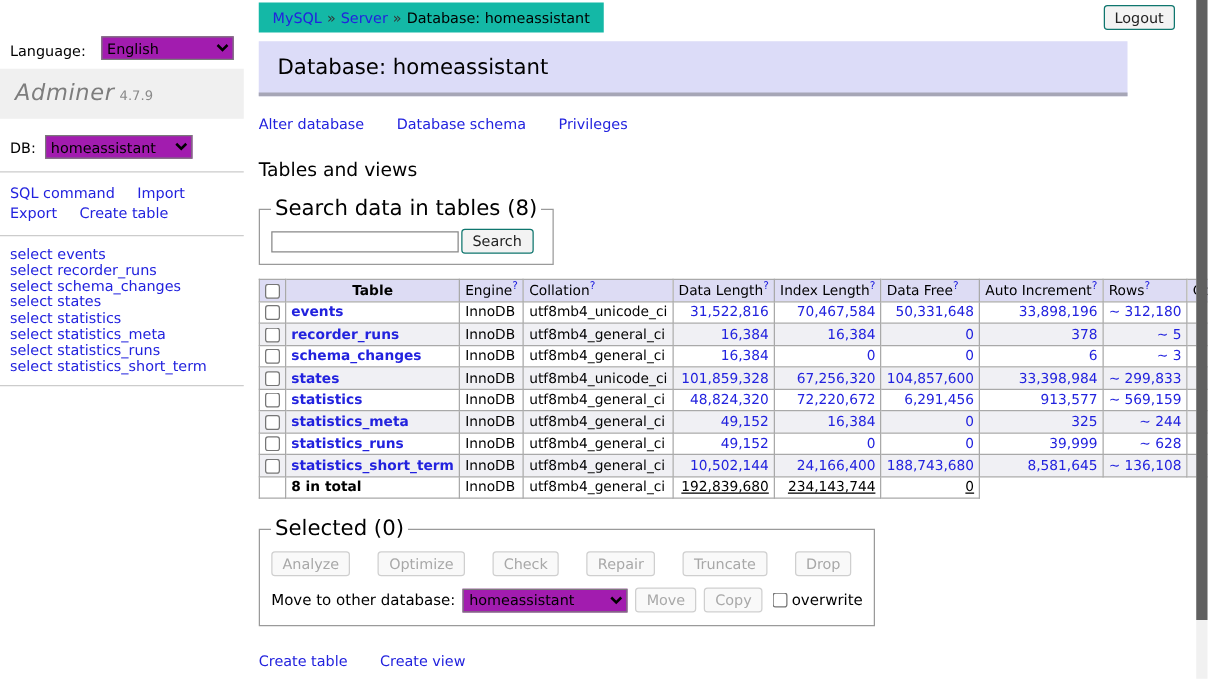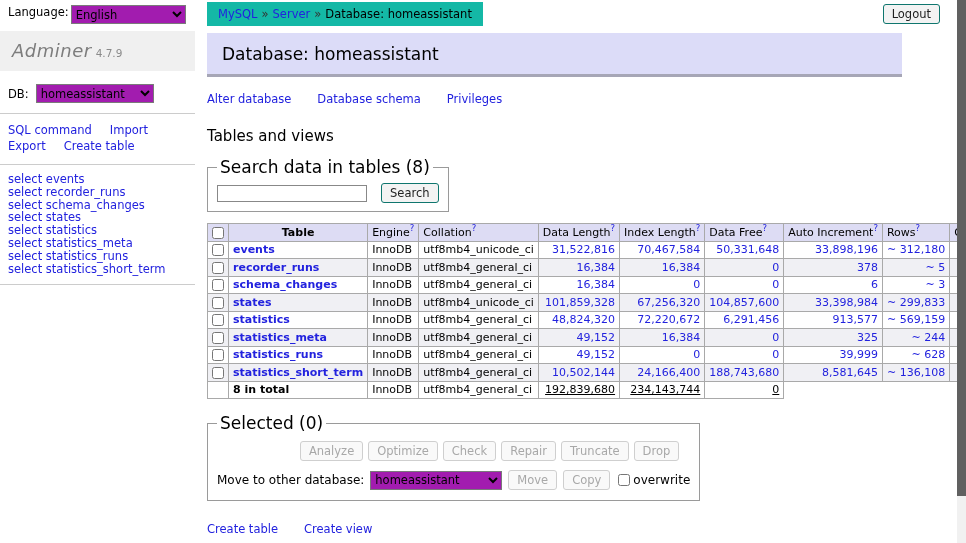--- a/index.html
+++ b/index.html
@@ -2,21 +2,21 @@
 <html><head>
 <meta charset="utf-8">
 <style>
   * { box-sizing: border-box; margin: 0; padding: 0; }
   html, body { width: 966px; height: 543px; overflow: hidden; background: #fff;
     font-family: "DejaVu Sans", "Liberation Sans", sans-serif; font-size: 12px; color: #000; }
   a { color: #2222de; text-decoration: none; cursor: pointer; }
 
   
   #sidebar { position: absolute; left: 0; top: 0; width: 195px; height: 543px; background: #fff; }
-  .lang-row { padding: 5px 8px 4px; display: flex; align-items: flex-start; gap: 2px; font-size: 11.5px; }
+  .lang-row { padding: 5px 8px 4px; display: flex; align-items: flex-end; gap: 12px; font-size: 11.5px; margin-top: 24px; }
   .lang-row select { width: 115px; }
   select { font-family: inherit; font-size: 11.5px; border: 1px solid #7a7a7a; background: #a21caf; height: 19px; }
   .logo { margin-top: 3px; background: #f0f0f0; padding: 9px 12px 10px; }
   .logo .brand { font-style: italic; font-size: 18px; color: #7d7d7d; letter-spacing: .5px; }
   .logo .ver { font-size: 10.5px; color: #8a8a8a; margin-left: 4px; }
   .db-row { padding: 13px 8px 10px; display: flex; align-items: center; gap: 7px; font-size: 11.5px; }
   .db-row select { width: 118px; }
   hr { border: none; border-top: 1px solid #ccc; }
   .side-actions { padding: 9px 8px 10px; font-size: 11.5px; line-height: 15px;
     display: flex; flex-wrap: wrap; column-gap: 18px; row-gap: 1px; width: 180px; }
@@ -38,40 +38,40 @@
     font-size: 17px; font-weight: 400; border-bottom: 3px solid #a6a6b6; }
   .links-row { display: flex; gap: 26px; font-size: 11.5px; }
   .links-row.r1 { margin-top: 15px; }
   h3 { font-size: 15px; font-weight: 400; }
   .h-tables { margin-top: 21px; }
 
   fieldset { width: fit-content; border: 1px solid #9a9a9a; padding: 4px 9px 8px; margin-top: 10px; }
   legend { font-size: 17px; padding: 0 3px; }
   .search-fs input[type=text] { width: 150px; height: 17px; border: 1px solid #888; font-family: inherit; font-size: 11.5px; padding: 0 3px; }
   .search-fs { margin-top: 12px; }
-  .search-row { display: flex; gap: 14px; align-items: center; margin-top: 2px; }
+  .search-row { display: flex; gap: 2px; align-items: center; margin-top: 2px; }
 
   table { border-collapse: collapse; table-layout: fixed; margin-top: 11px; font-size: 11px; }
   td, th { border: 1px solid #a9a9a9; padding: 1px 4px; height: 17.5px; overflow: hidden; white-space: nowrap; }
   thead th { background: #dddcf4; font-weight: 400; text-align: left; }
   thead th.c-name { text-align: center; font-weight: bold; }
   thead th.c-check { text-align: center; }
   sup.help { font-size: 8.5px; vertical-align: super; line-height: 0; }
   tbody tr:nth-child(even) { background: #f0f0f4; }
   td.num { text-align: right; color: #2222de; }
   td.c-name a { font-weight: bold; }
   tr.total { background: #fff !important; }
   tr.total td { color: #000; }
   tr.total td.num { color: #000; text-decoration: underline; }
   tr.total td.c-name { font-weight: bold; }
   td.ghost { border: none; background: #fff; }
   input[type=checkbox] { width: 12px; height: 12px; margin: 0; vertical-align: middle; }
 
   .selected-fs { margin-top: 14px; padding-bottom: 10px; }
-  .sel-btns { display: flex; gap: 5px; margin: 4px 11px 9px; justify-content: flex-end; }
+  .sel-btns { display: flex; gap: 22px; margin: 4px 0 9px; }
   .move-row { display: flex; align-items: center; gap: 6px; font-size: 12px; }
   .move-row select { width: 132px; }
   .ovw { display: flex; align-items: center; gap: 3px; margin-left: 2px; }
 
   .links-row.r2 { margin-top: 21px; }
 
   
   #scrollbar { position: absolute; right: 0; top: 0; width: 9px; height: 543px; background: #f1f1f1; }
   #scroll-thumb { position: absolute; top: 0; left: 0; width: 9px; height: 496px; background: #606060; }
 </style>

